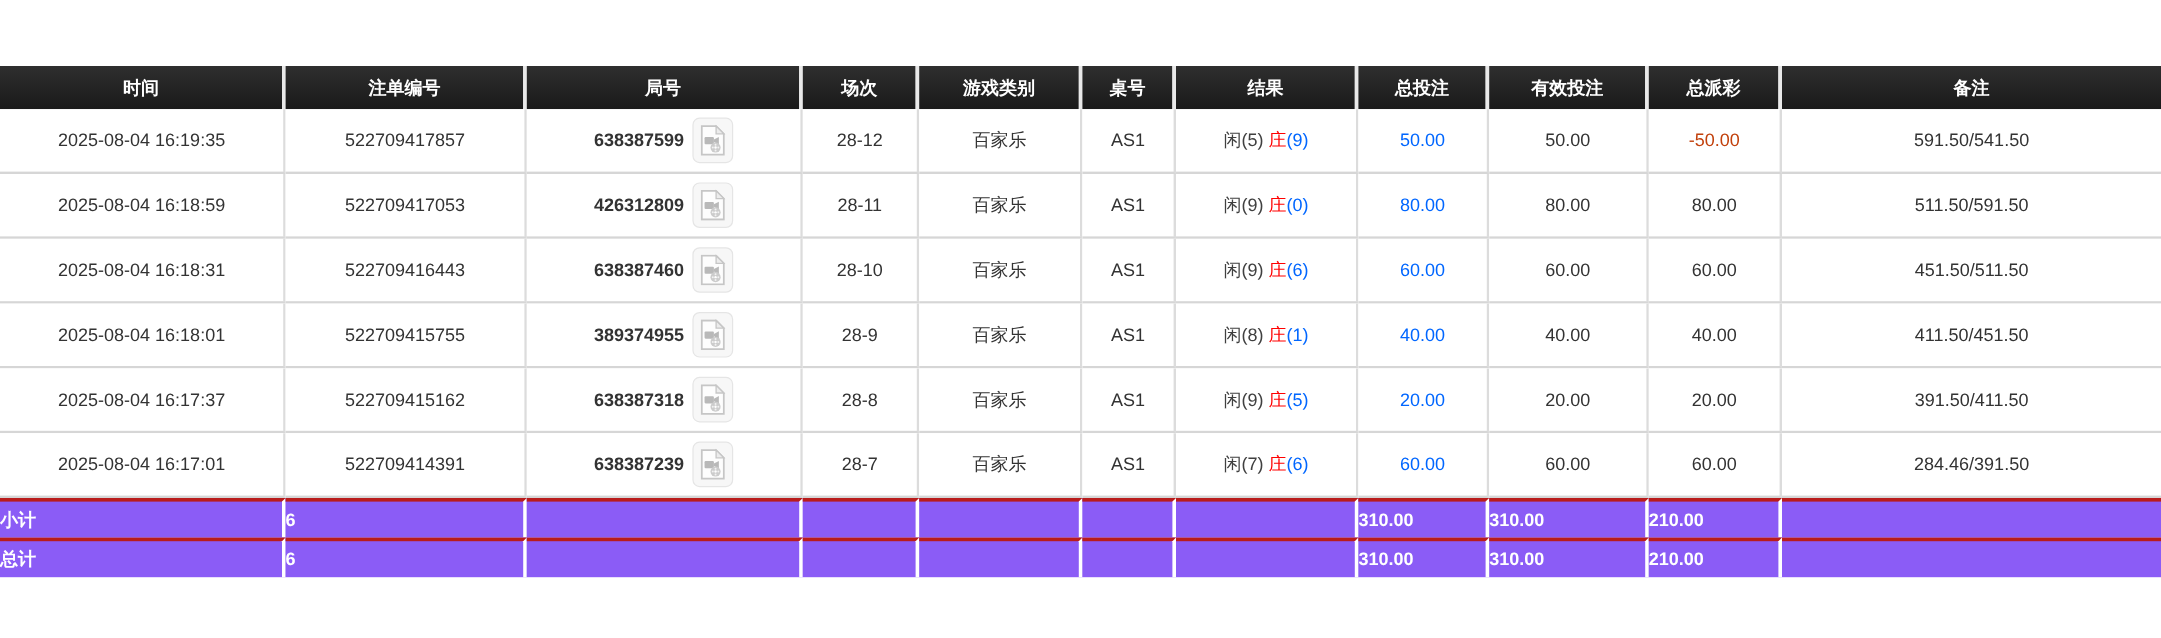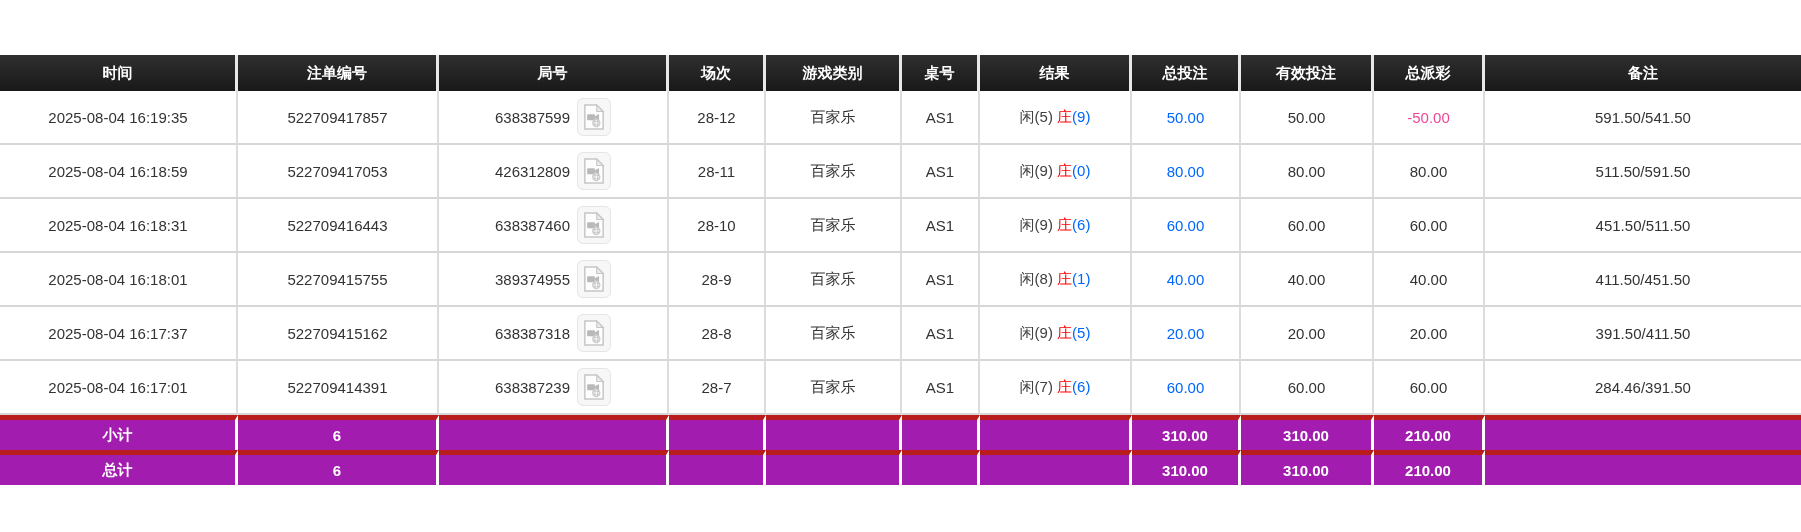--- a/index.html
+++ b/index.html
@@ -38,52 +38,52 @@
     height: 52px;
     text-align: center;
     vertical-align: middle;
     border-right: 2px solid #dcdcdc;
     border-bottom: 2px solid #d6d6d6;
     padding: 0;
     background: #ffffff;
   }
   tbody td:last-child { border-right: none; text-align: center; }
   .text-blue { color: #0066ff; }
-  .neg { color: #ec4899; margin-left: 40px; }
+  .neg { color: #c2410c; margin-left: 40px; }
   .result-player { color: #404040; }
   .result-banker { color: #ff0000; }
   .result-banker-score { color: #0066ff; }
   .round-wrap {
     display: flex;
     align-items: center;
     justify-content: center;
     gap: 7px;
+    font-weight: bold;
   }
   .video-btn {
     width: 34px;
     height: 38px;
     border: 1px solid #e5e5e5;
     background: #f7f7f7;
     border-radius: 6px;
     display: inline-flex;
     align-items: center;
     justify-content: center;
     cursor: pointer;
     padding: 0;
   }
   
   tfoot td {
     height: 30px;
-    background: #a21caf;
+    background: #8b5cf6;
     color: #ffffff;
     font-weight: bold;
-    text-align: center;
     vertical-align: middle;
     border-right: 3px solid #ffffff;
-    border-top: 5px solid #b91c1c;
+    border-top: 3px solid #b91c1c;
     padding: 0;
   }
   tfoot td:last-child { border-right: none; }
 </style>
 </head>
 <body>
 
 <div class="table-wrap">
   <table>
     <colgroup>

